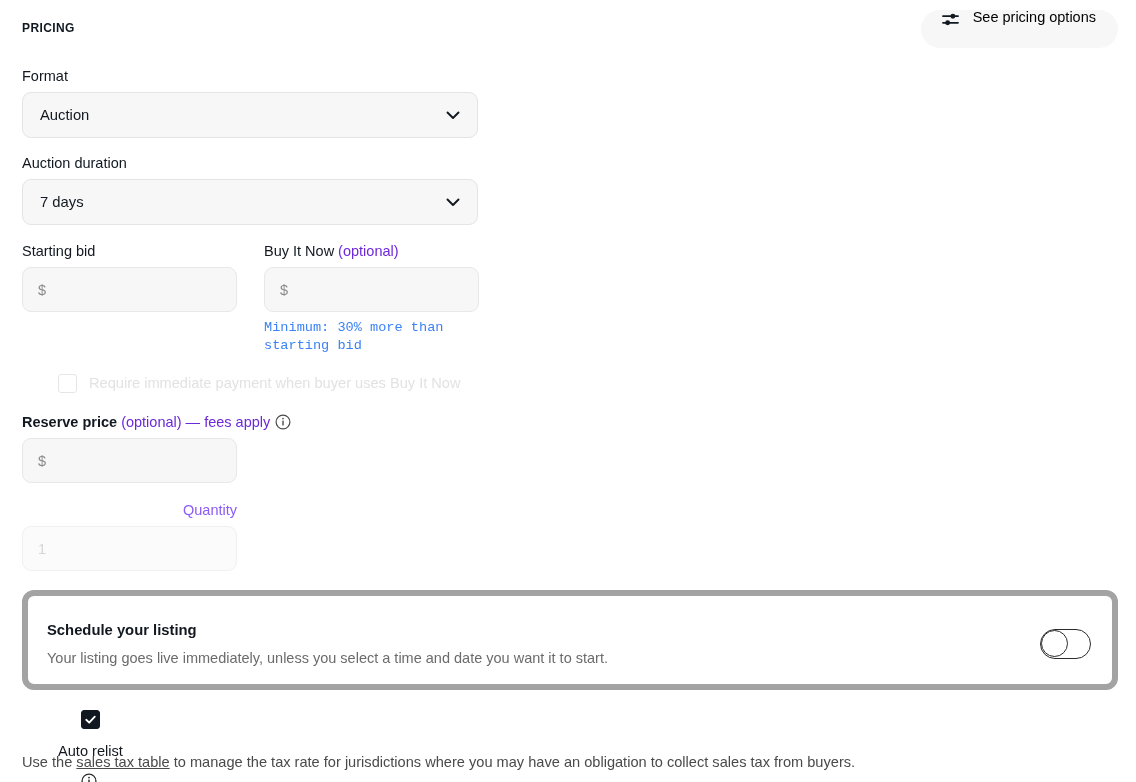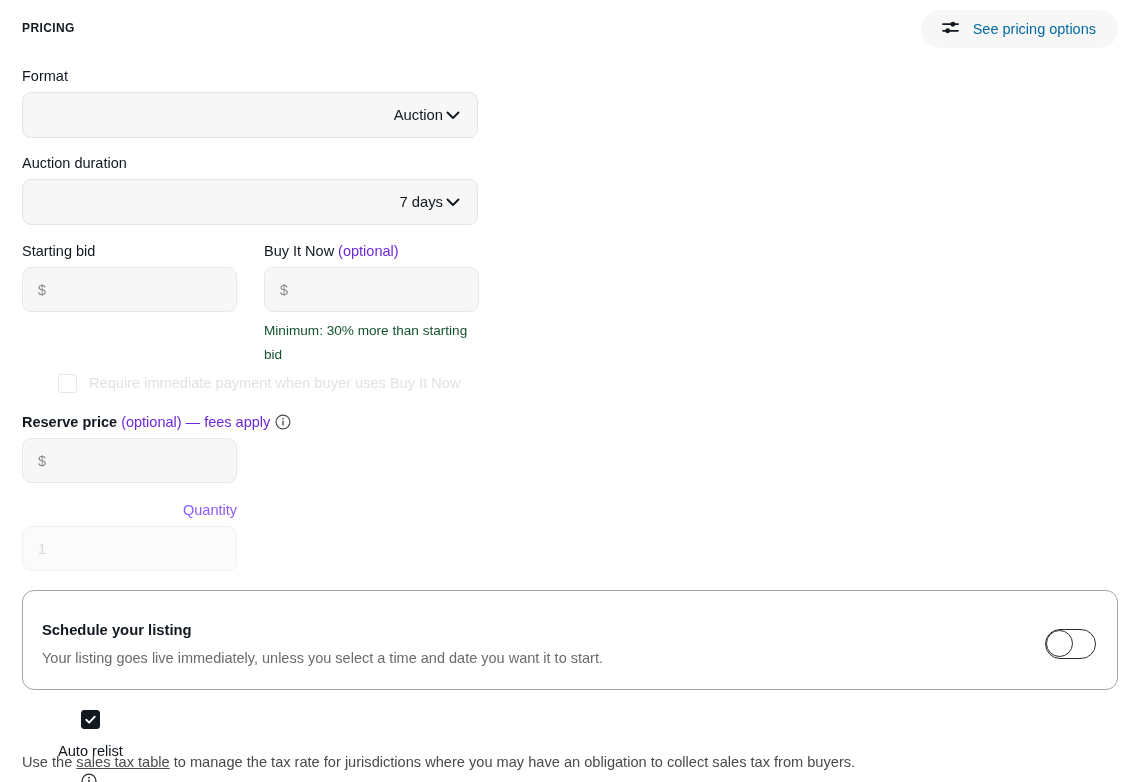--- a/index.html
+++ b/index.html
@@ -29,29 +29,29 @@
     letter-spacing: 0.4px;
     color: #111820;
     line-height: 22px;
   }
   .pricing-options-btn {
     position: absolute;
     right: 18px;
     top: 10px;
     height: 38px;
     display: flex;
-    align-items: center;
+    align-items: flex-start;
     gap: 13px;
     background: #f7f7f7;
     border: none;
     border-radius: 19px;
     padding: 0 22px 0 20px;
     font-family: "Liberation Sans", sans-serif;
     font-size: 14.5px;
-    color: #0369a1;
+    color: #000000;
     cursor: pointer;
   }
   .pricing-options-btn .label { line-height: 1; }
 
   
   .field-label {
     font-size: 14.5px;
     color: #111820;
     line-height: 20px;
     margin-bottom: 6px;
@@ -66,21 +66,21 @@
     background: #f7f7f7;
     border: 1px solid #e4e4e4;
     border-radius: 9px;
     display: flex;
     align-items: center;
     padding: 0 14px 0 17px;
     font-size: 14.8px;
     color: #111820;
     cursor: pointer;
   }
-  .control .value { flex: 1; text-align: right; }
+  .control .value { flex: 1; }
   .control .chev { display: flex; align-items: center; }
 
   .input {
     width: 215px;
     height: 45px;
     background: #f7f7f7;
     border: 1px solid #e8e8e8;
     border-radius: 9px;
     display: flex;
     align-items: center;
@@ -91,24 +91,25 @@
   }
   .input.disabled {
     background: #fbfbfb;
     border-color: #f0f0f0;
     color: #d6d6d6;
     cursor: default;
   }
 
   .helper {
     font-size: 13.6px;
-    line-height: 24px;
-    color: #14532d;
+    line-height: 18px;
+    color: #3b82f6;
     margin-top: 7px;
     width: 205px;
+    font-family: Liberation Mono, monospace;
   }
 
   
   .blk { position: absolute; }
   #format-block { left: 22px; top: 66px; }
   #duration-block { left: 22px; top: 153px; }
   #starting-bid-block { left: 22px; top: 241px; }
   #bin-block { left: 264px; top: 241px; }
   #require-payment-row { left: 22px; top: 373px; }
   #reserve-block { left: 22px; top: 412px; }
@@ -132,21 +133,21 @@
     border-color: #111820;
     display: flex; align-items: center; justify-content: center;
   }
   .cb-label { font-size: 14.6px; color: #111820; line-height: 20px; }
   .cb-label.faded { color: #e2e2e2; }
 
   
   .card {
     width: 1096px;
     height: 100px;
-    border: 1px solid #a3a3a3;
+    border: 6px solid #a3a3a3;
     border-radius: 12px;
     background: #ffffff;
     display: flex;
     align-items: center;
     padding: 8px 21px 0 19px;
   }
   .card-text { flex: 1; }
   .card-title {
     font-size: 14.8px;
     font-weight: 700;

